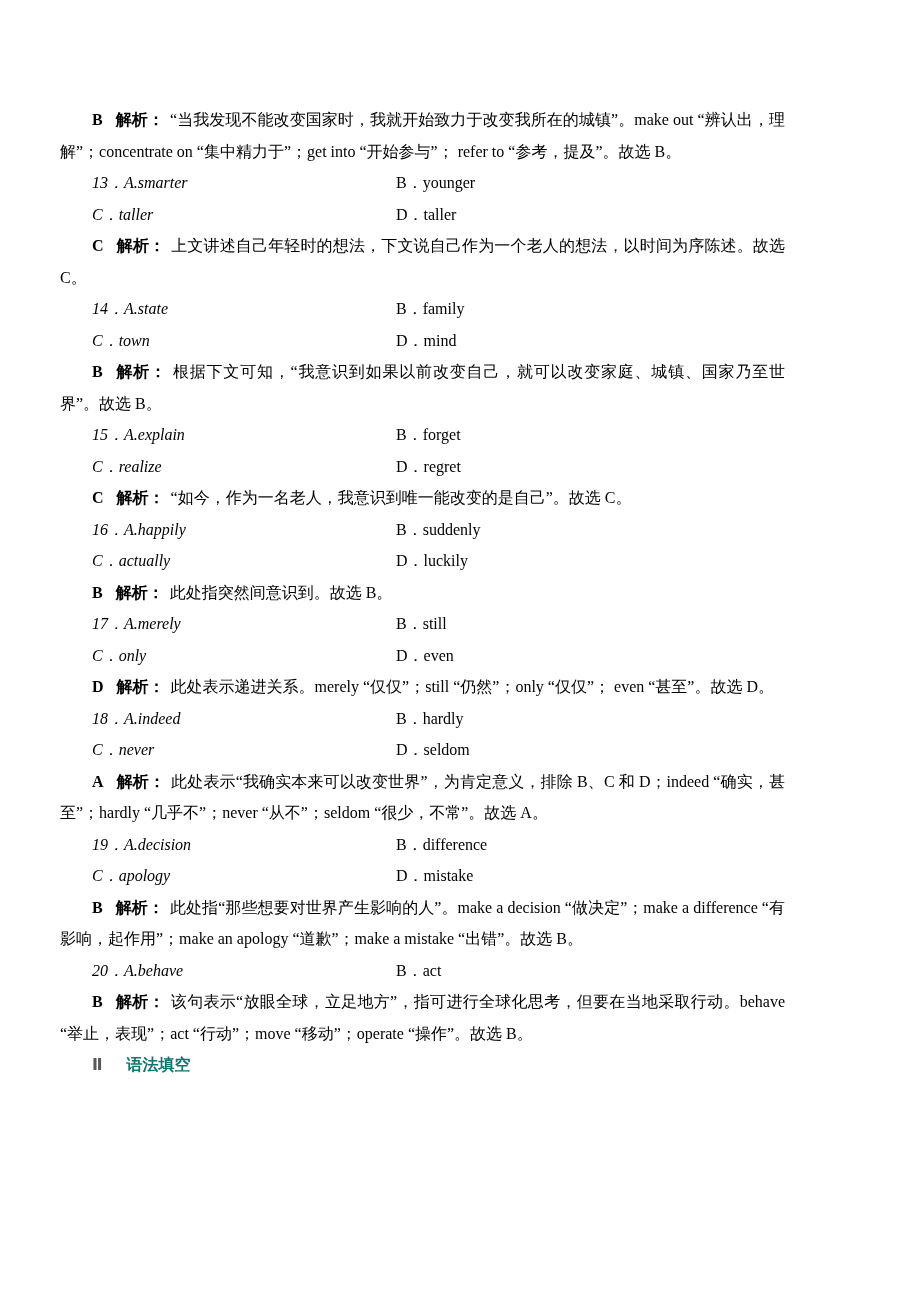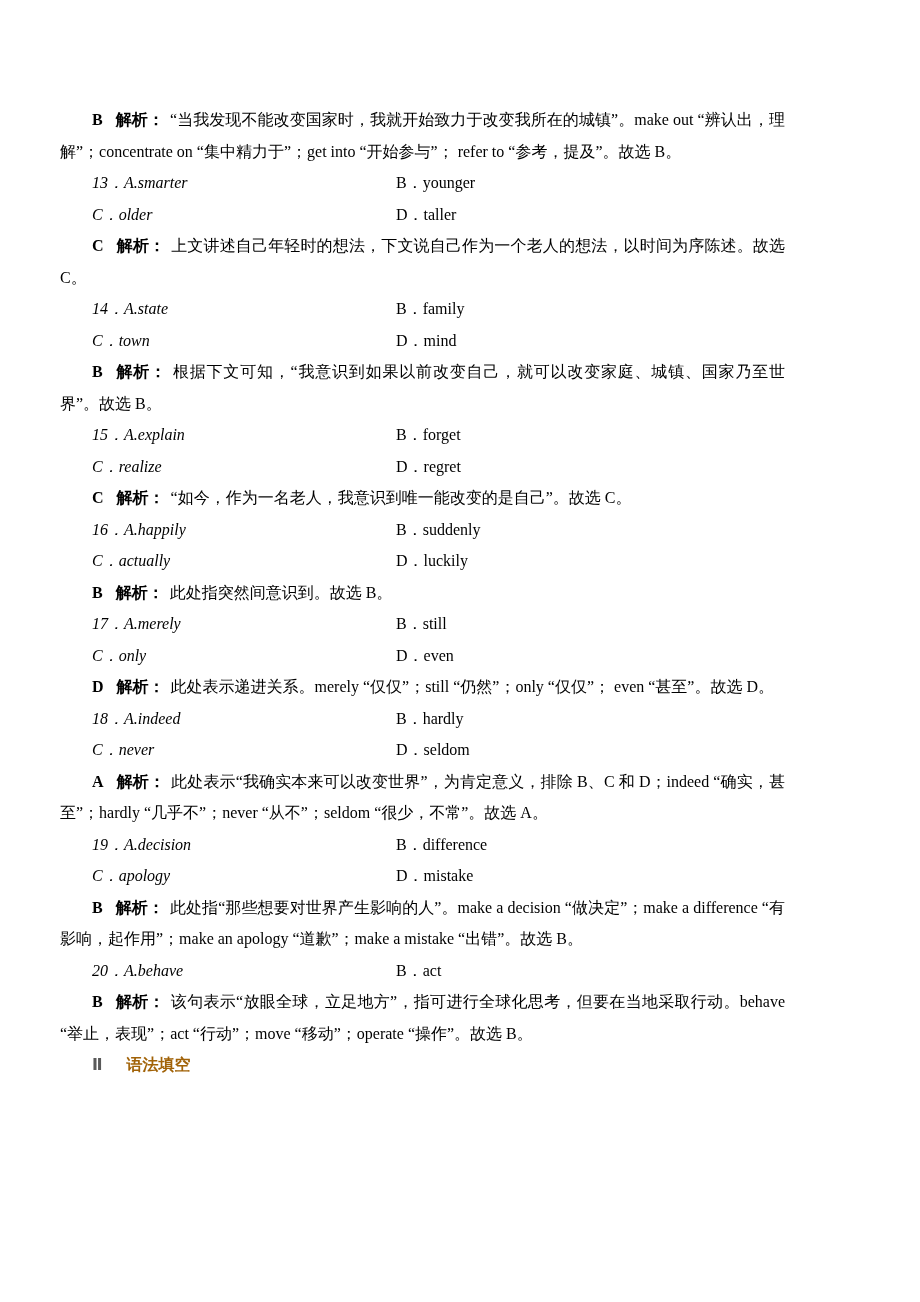--- a/index.html
+++ b/index.html
@@ -35,30 +35,30 @@
   }
   .sec-num {
     font-family:"Liberation Sans","DejaVu Sans",sans-serif;
     font-weight:bold;
     color:#595959;
     margin-right:24px;
   }
   .sec-title {
     font-family:"Liberation Sans","DejaVu Sans",sans-serif;
     font-weight:bold;
-    color:#a16207;
+    color:#0f766e;
   }
 </style>
 </head>
 <body>
 
 <div id="page">
     <p class="exp"><b class="ans">B</b><b class="label">解析：</b><span class="body">“当我发现不能改变国家时，我就开始致力于改变我所在的城镇”。make out “辨认出，理解”；concentrate on “集中精力于”；get into “开始参与”； refer to “参考，提及”。故选 B。</span></p>
     <div class="opt-row"><span class="opt-left">13．A.smarter</span><span class="opt-right">B．younger</span></div>
-    <div class="opt-row"><span class="opt-left">C．older</span><span class="opt-right">D．taller</span></div>
+    <div class="opt-row"><span class="opt-left">C．taller</span><span class="opt-right">D．taller</span></div>
     <p class="exp"><b class="ans">C</b><b class="label">解析：</b><span class="body">上文讲述自己年轻时的想法，下文说自己作为一个老人的想法，以时间为序陈述。故选 C。</span></p>
     <div class="opt-row"><span class="opt-left">14．A.state</span><span class="opt-right">B．family</span></div>
     <div class="opt-row"><span class="opt-left">C．town</span><span class="opt-right">D．mind</span></div>
     <p class="exp"><b class="ans">B</b><b class="label">解析：</b><span class="body">根据下文可知，“我意识到如果以前改变自己，就可以改变家庭、城镇、国家乃至世界”。故选 B。</span></p>
     <div class="opt-row"><span class="opt-left">15．A.explain</span><span class="opt-right">B．forget</span></div>
     <div class="opt-row"><span class="opt-left">C．realize</span><span class="opt-right">D．regret</span></div>
     <p class="exp"><b class="ans">C</b><b class="label">解析：</b><span class="body">“如今，作为一名老人，我意识到唯一能改变的是自己”。故选 C。</span></p>
     <div class="opt-row"><span class="opt-left">16．A.happily</span><span class="opt-right">B．suddenly</span></div>
     <div class="opt-row"><span class="opt-left">C．actually</span><span class="opt-right">D．luckily</span></div>
     <p class="exp"><b class="ans">B</b><b class="label">解析：</b><span class="body">此处指突然间意识到。故选 B。</span></p>

